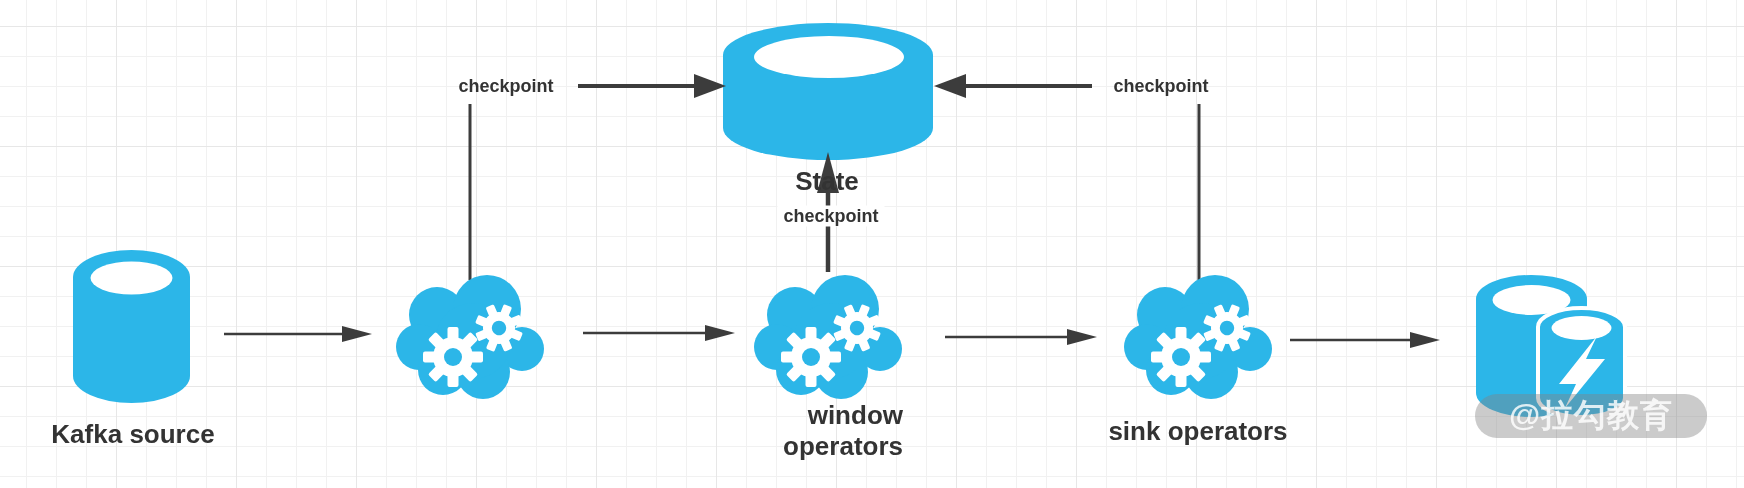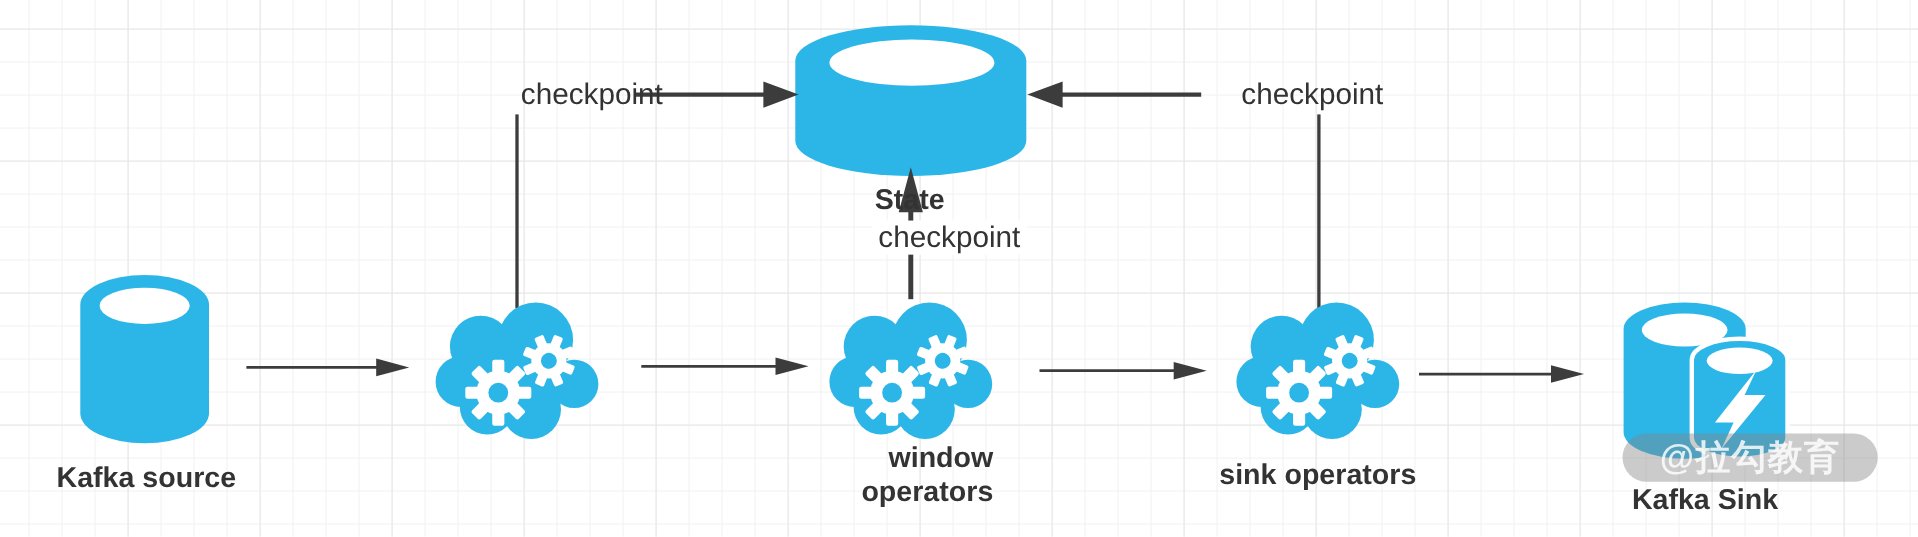--- a/index.html
+++ b/index.html
@@ -20,22 +20,22 @@
   svg.layer{position:absolute;left:0;top:0;z-index:1;}
   .labels{position:absolute;left:0;top:0;width:100%;height:100%;z-index:3;pointer-events:none;}
   .node-label{
     position:absolute;transform:translate(-50%,-50%);
     font-size:26px;font-weight:bold;color:var(--text,#333333);
     white-space:nowrap;text-align:right;line-height:1.18;
   }
   .node-label.wrap{white-space:normal;width:150px;}
   .edge-label{
     position:absolute;transform:translate(-50%,-50%);
-    font-size:27px;font-weight:normal;color:var(--text,#3a3a3a);
-    white-space:nowrap;text-align:center;margin-left:32px;
+    font-size:18px;font-weight:bold;color:var(--text,#3a3a3a);
+    white-space:nowrap;text-align:center;
   }
   .edge-label.bg{background:#ffffff;padding:0 6px;}
   .watermark{
     position:absolute;left:1475px;top:394px;width:232px;height:44px;
     background:var(--watermark-bg,rgba(130,130,130,0.42));
     border-radius:27px;z-index:2;
     display:flex;align-items:center;justify-content:center;
     color:rgba(255,255,255,0.82);font-size:32px;font-weight:bold;
     overflow:hidden;letter-spacing:1px;
   }
@@ -151,21 +151,20 @@
   </svg>
 
   <div class="watermark">
     <span>@拉勾教育</span>
   </div>
 
   <div class="labels">
     <div class="node-label" style="left:133px;top:434px;">Kafka source</div>
     <div class="node-label wrap" style="left:828px;top:431px;">window operators</div>
     <div class="node-label" style="left:1198px;top:431px;">sink operators</div>
-    <div class="node-label" style="left:1550px;top:454px;">Kafka Sink</div>
     <div class="node-label" style="left:827px;top:181px;">State</div>
 
     <div class="edge-label" style="left:506px;top:86px;">checkpoint</div>
     <div class="edge-label" style="left:1161px;top:86px;">checkpoint</div>
     <div class="edge-label bg" style="left:831px;top:216px;">checkpoint</div>
   </div>
 
 </div>
 
 </body></html>

